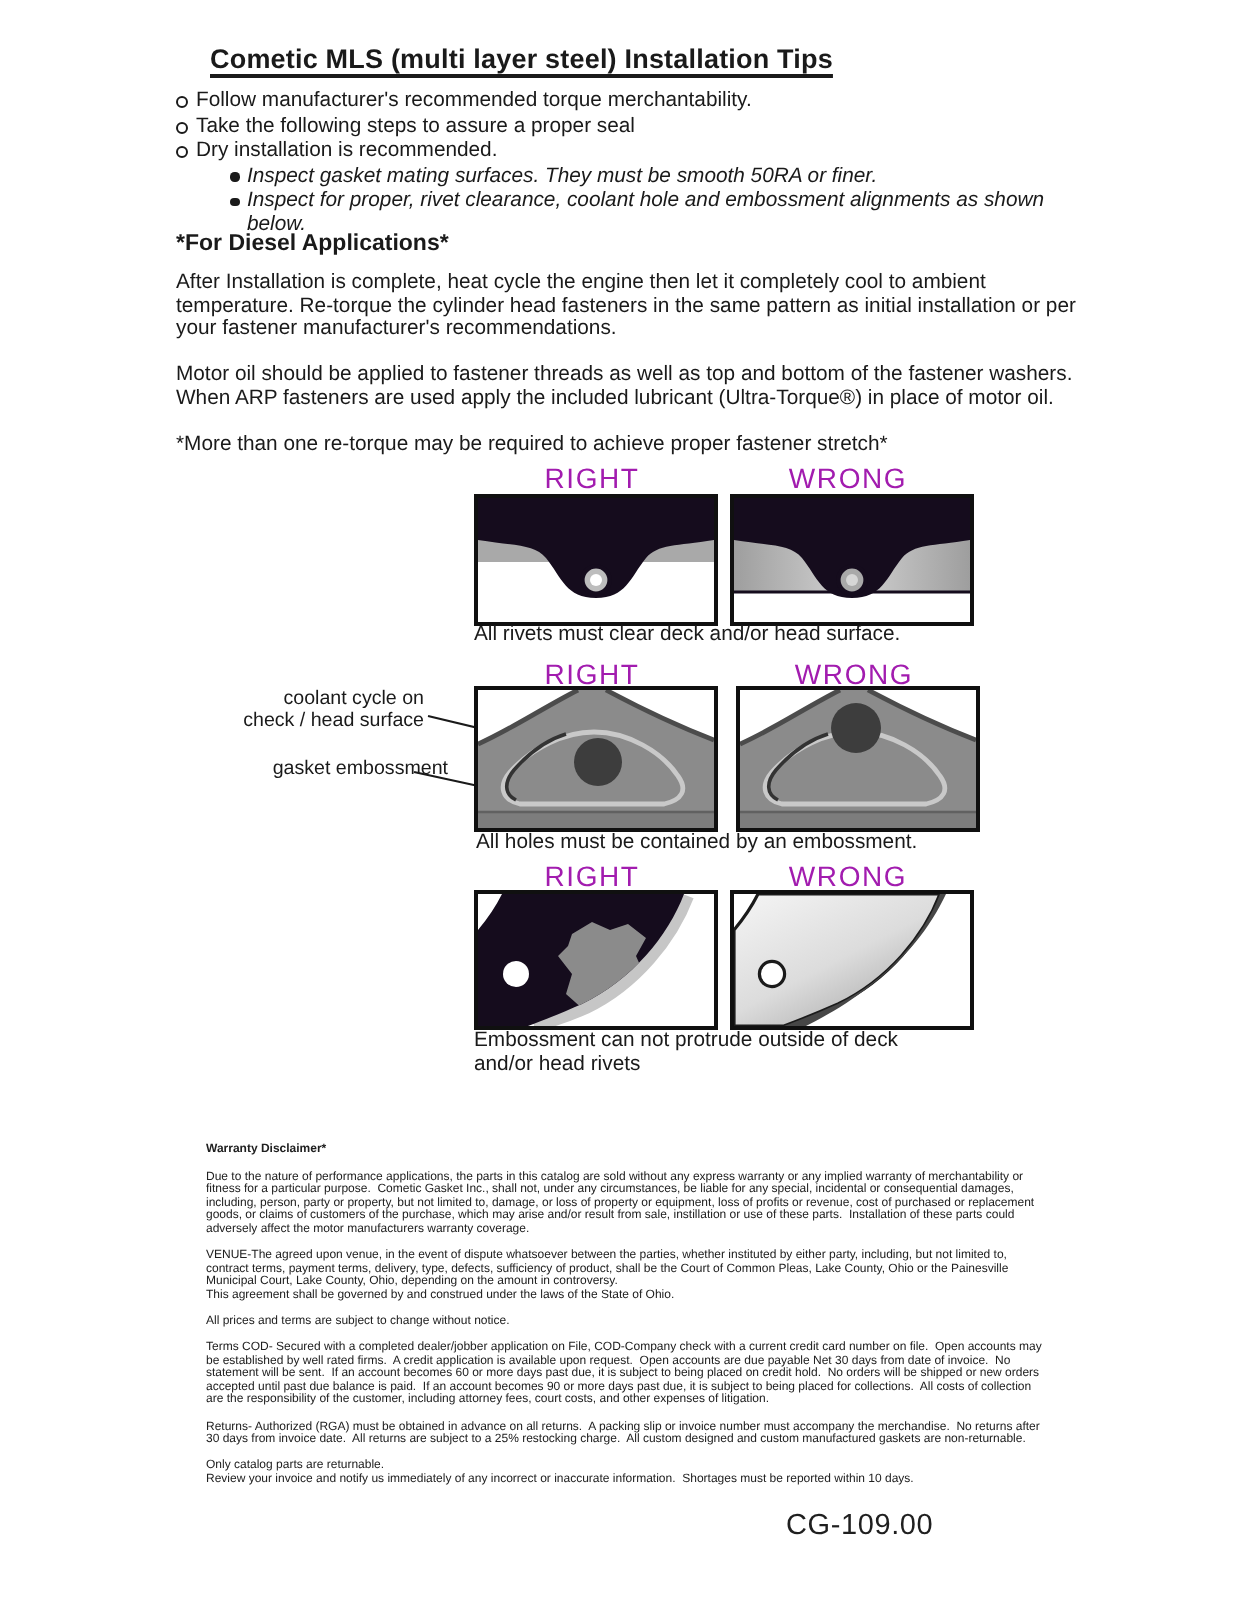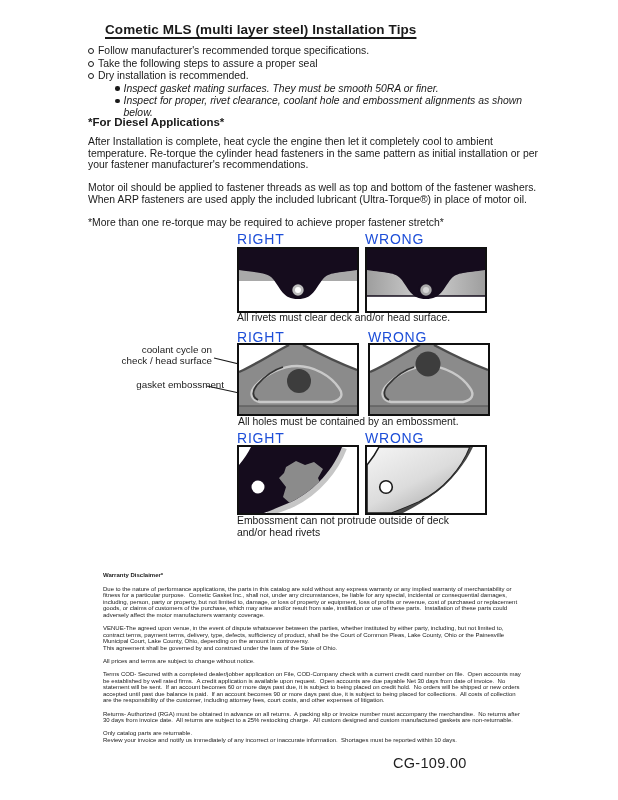--- a/index.html
+++ b/index.html
@@ -17,21 +17,21 @@
   }
   .bullets{position:absolute;left:88px;top:45px;width:462px;font-size:10.4px;line-height:12px;}
   .bullet-row{display:flex;align-items:flex-start;margin-bottom:.5px;}
   .bullet-row.sub{margin-left:27px;font-style:italic;}
   .marker-open{flex:0 0 auto;width:4px;height:4px;border:1px solid #1a1a1a;border-radius:50%;margin:3px 4px 0 0;}
   .marker-fill{flex:0 0 auto;width:4.5px;height:4.5px;background:#1a1a1a;border-radius:50%;margin:3.5px 4px 0 0;}
   .diesel{position:absolute;left:88px;top:117px;width:452px;font-size:10.4px;line-height:11.8px;}
   .diesel-heading{font-size:11.5px;font-weight:bold;margin:0 0 7px 0;}
   .diesel p{margin:0 0 11px 0;white-space:pre-wrap;}
   
-  .fig-label{position:absolute;width:118px;font-size:14px;letter-spacing:.8px;color:#1d4ed8;}
+  .fig-label{position:absolute;width:118px;text-align:center;font-size:14px;letter-spacing:.8px;color:#a21caf;}
   .fig-box{position:absolute;width:118px;border:2px solid #101010;line-height:0;background:#fff;}
   .fig-box svg{display:block;}
   .fig-caption{position:absolute;font-size:10.4px;line-height:11.5px;white-space:pre-line;}
   .annotation{position:absolute;text-align:right;font-size:9.8px;line-height:11px;}
   .leader-svg{position:absolute;left:115px;top:350px;}
   
   .disclaimer{position:absolute;left:103px;top:572px;width:420px;font-size:6px;line-height:6.6px;color:#202020;}
   .disclaimer .dheading{font-weight:bold;margin:0 0 7px 0;}
   .disclaimer p{margin:0 0 6.5px 0;white-space:pre-wrap;}
   .disclaimer p.tight{margin:0;}
@@ -40,21 +40,21 @@
 </head>
 <body>
 
 <div class="page">
 
   <div class="title">Cometic MLS (multi layer steel) Installation Tips</div>
 
   <div class="bullets">
     <div class="bullet-row">
       <span class="marker-open"></span>
-      <span>Follow manufacturer's recommended torque specifications.</span>
+      <span>Follow manufacturer's recommended torque merchantability.</span>
     </div>
     <div class="bullet-row">
       <span class="marker-open"></span>
       <span>Take the following steps to assure a proper seal</span>
     </div>
     <div class="bullet-row">
       <span class="marker-open"></span>
       <span>Dry installation is recommended.</span>
     </div>
     <div class="bullet-row sub">

